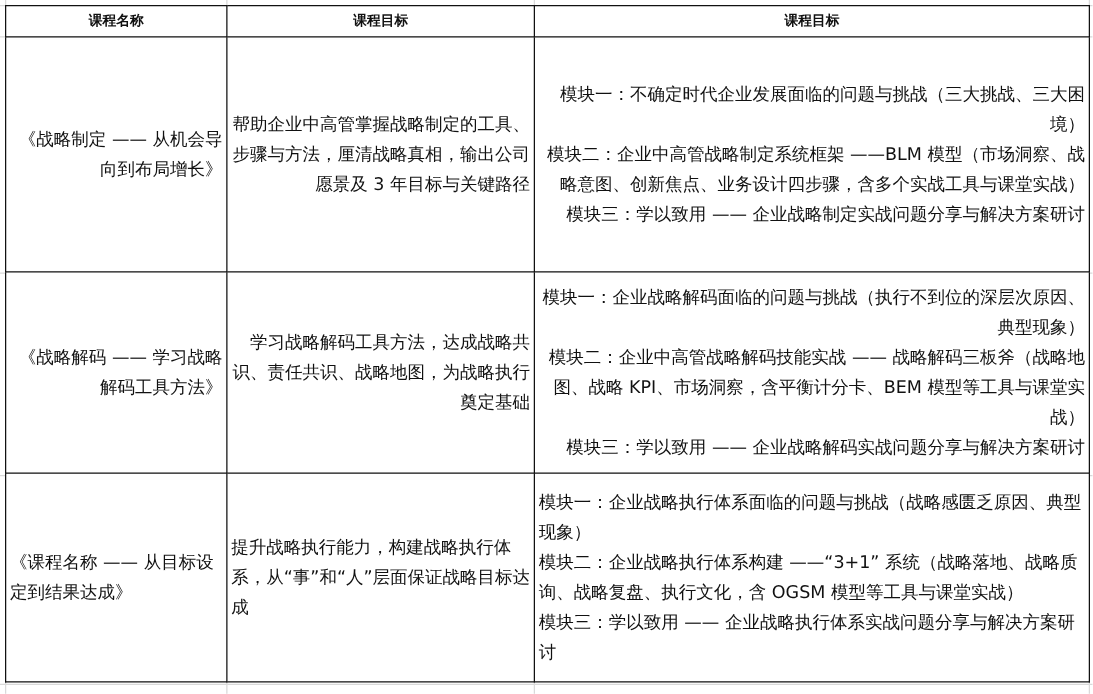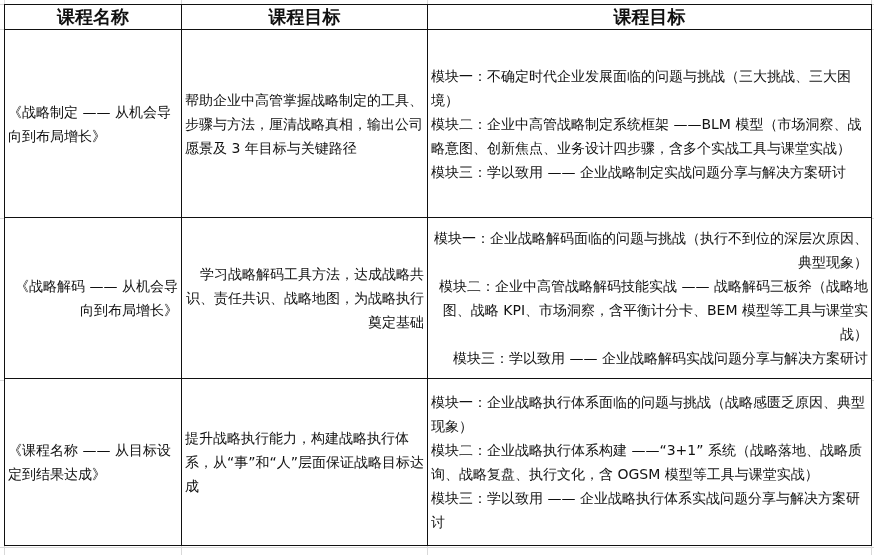--- a/index.html
+++ b/index.html
@@ -11,29 +11,29 @@
   table.course-table {
     position: absolute; left: 4px; top: 4px;
     width: 867px; border-collapse: collapse; table-layout: fixed;
     background: #fff;
   }
   table.course-table th, table.course-table td {
     border: 1.5px solid #111; padding: 0 3px; vertical-align: middle;
     font-size: 14px; line-height: 24px; word-break: break-all;
   }
   table.course-table th {
-    height: 24px; font-weight: bold; text-align: center; font-size: 18px;
+    height: 24px; font-weight: bold; text-align: center; font-size: 11px;
   }
   col.c1 { width: 177px; }
   col.c2 { width: 246px; }
   col.c3 { width: 444px; }
   td.name { text-align: left; font-size: 14px; margin-left: 44px; }
   td.goal { text-align: left; }
   td.frame { text-align: left; vertical-align: top; padding-top: 1px; padding-bottom: 1px; }
-  tr.r1 td { height: 187px; }
+  tr.r1 td { height: 187px; text-align: right; }
   tr.r2 td { height: 160px; text-align: right; }
   tr.r3 td { height: 166px; }
   .module { display: block; }
 </style>
 </head>
 <body>
 
 <div class="grid-bg">
   <div class="vl" style="left:4px"></div>
   <div class="vl" style="left:181px"></div>
@@ -63,21 +63,21 @@
     <tr class="r1">
       <td class="name">《战略制定 —— 从机会导向到布局增长》</td>
       <td class="goal">帮助企业中高管掌握战略制定的工具、步骤与方法，厘清战略真相，输出公司愿景及 3 年目标与关键路径</td>
       <td class="frame">
         <span class="module">模块一：不确定时代企业发展面临的问题与挑战（三大挑战、三大困境）</span>
         <span class="module">模块二：企业中高管战略制定系统框架 ——BLM 模型（市场洞察、战略意图、创新焦点、业务设计四步骤，含多个实战工具与课堂实战）</span>
         <span class="module">模块三：学以致用 —— 企业战略制定实战问题分享与解决方案研讨</span>
       </td>
     </tr>
     <tr class="r2">
-      <td class="name">《战略解码 —— 从机会导向到布局增长》</td>
+      <td class="name">《战略解码 —— 学习战略解码工具方法》</td>
       <td class="goal">学习战略解码工具方法，达成战略共识、责任共识、战略地图，为战略执行奠定基础</td>
       <td class="frame">
         <span class="module">模块一：企业战略解码面临的问题与挑战（执行不到位的深层次原因、典型现象）</span>
         <span class="module">模块二：企业中高管战略解码技能实战 —— 战略解码三板斧（战略地图、战略 KPI、市场洞察，含平衡计分卡、BEM 模型等工具与课堂实战）</span>
         <span class="module">模块三：学以致用 —— 企业战略解码实战问题分享与解决方案研讨</span>
       </td>
     </tr>
     <tr class="r3">
       <td class="name">《课程名称 —— 从目标设定到结果达成》</td>
       <td class="goal">提升战略执行能力，构建战略执行体系，从“事”和“人”层面保证战略目标达成</td>

